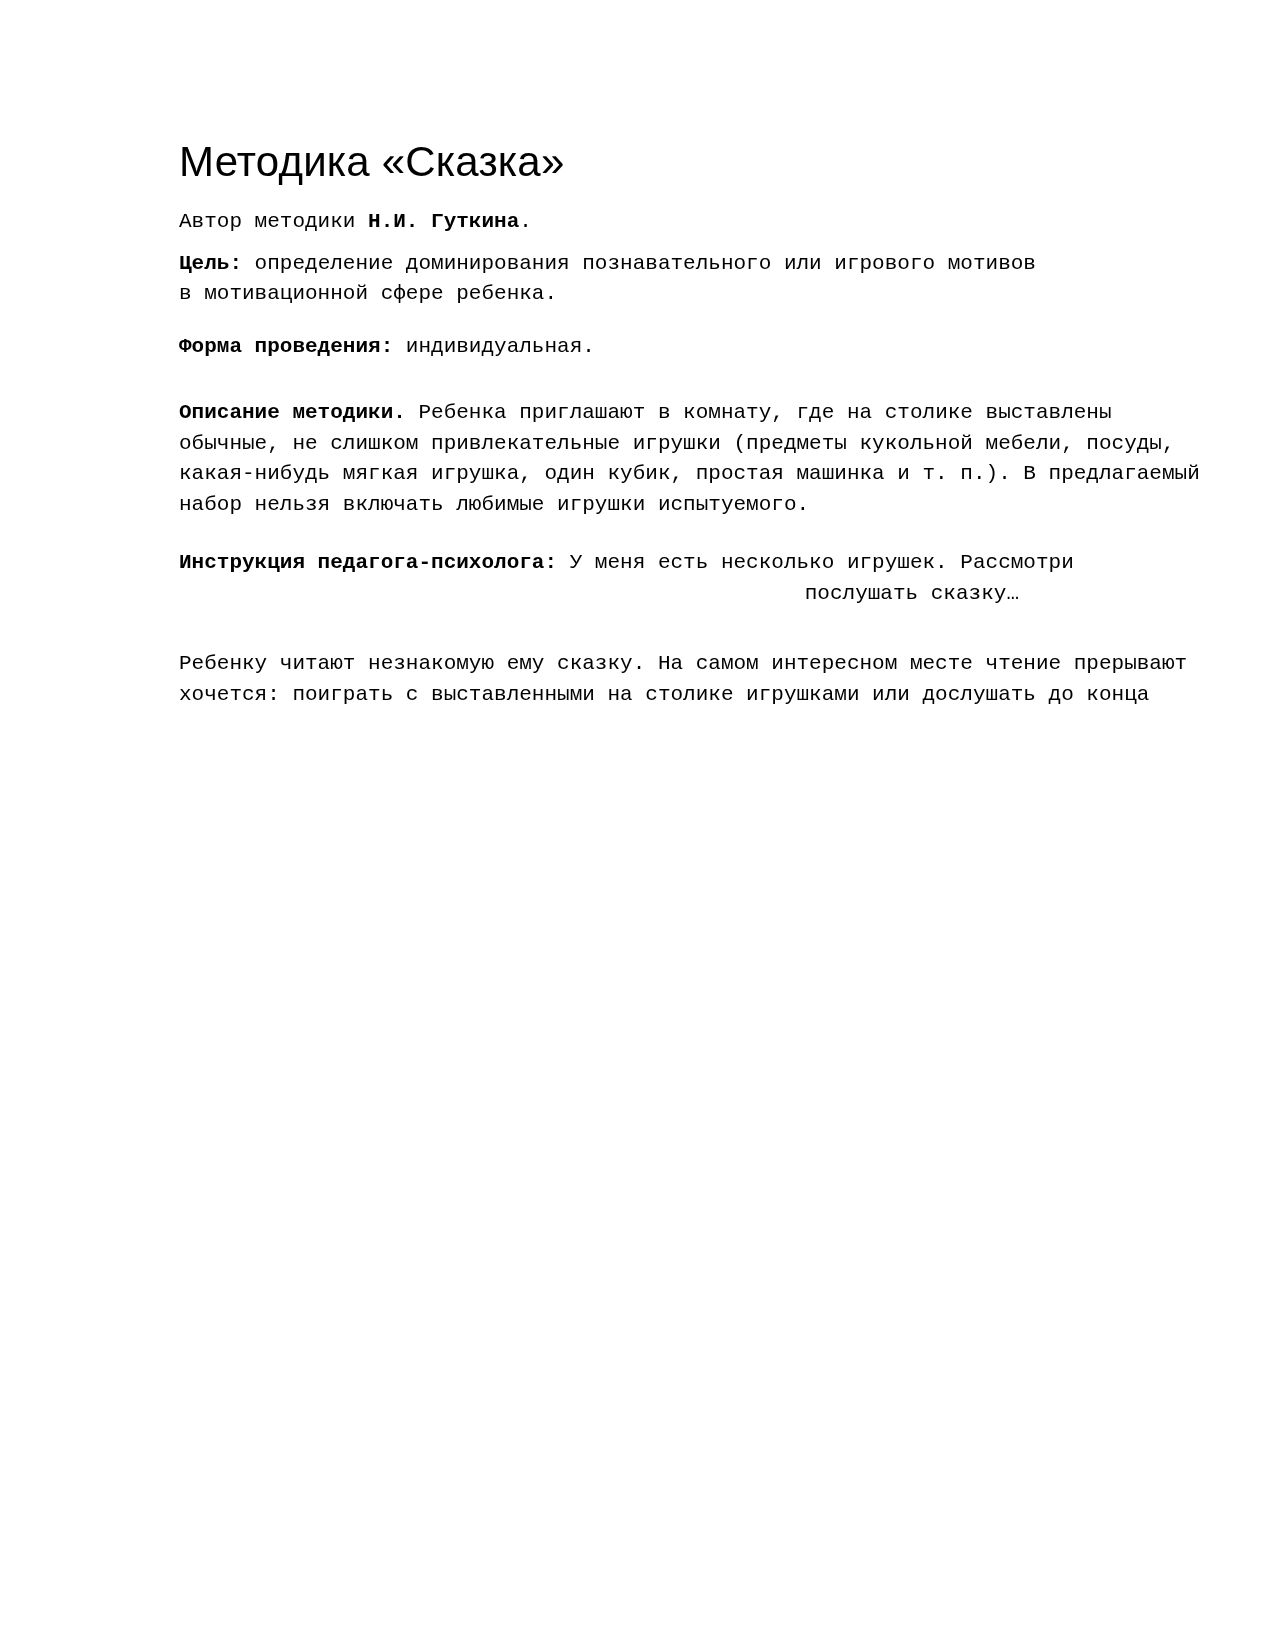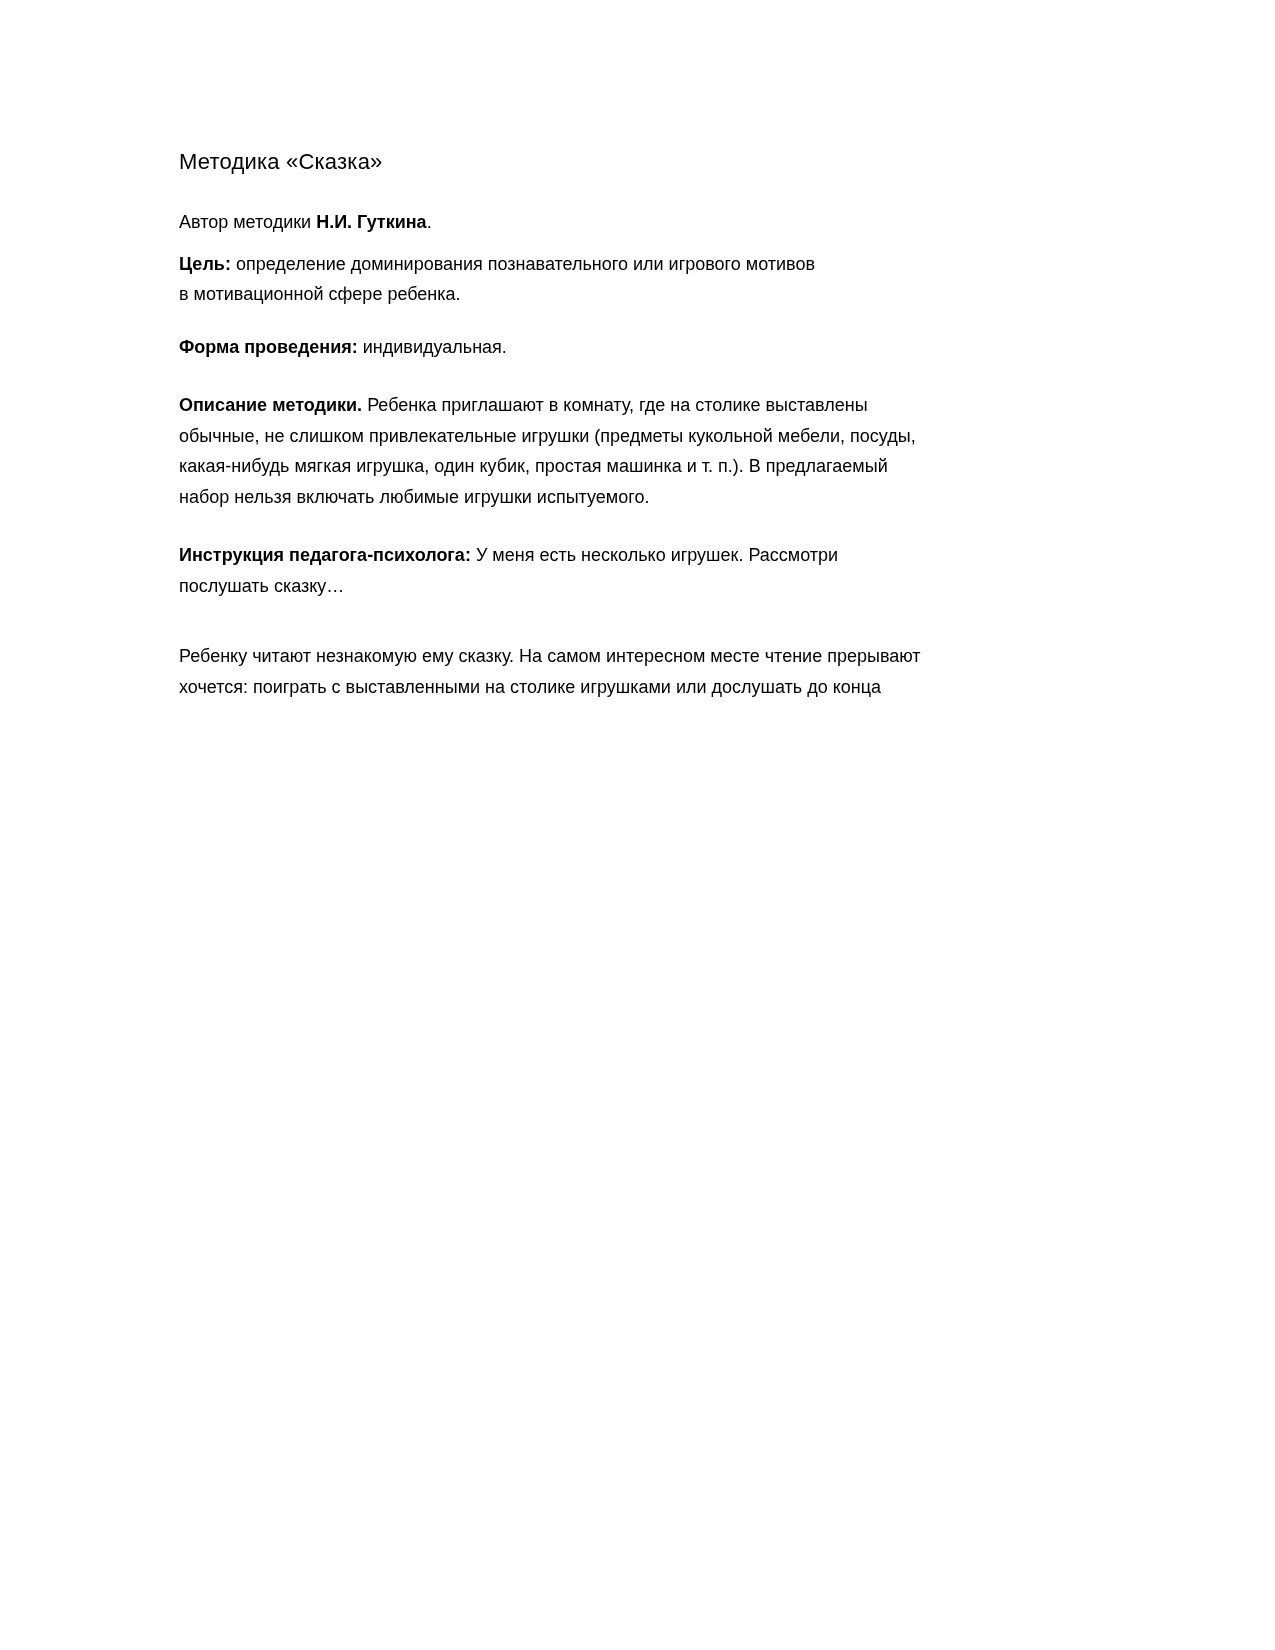--- a/index.html
+++ b/index.html
@@ -15,40 +15,40 @@
       color: #000000;
     }
     .page {
       position: absolute;
       left: 179px;
       top: 140px;
       width: 840px;
     }
     .title {
       font-family: "Liberation Sans", sans-serif;
-      font-size: 22px;
+      font-size: 42px;
       font-weight: normal;
       margin: 0;
       line-height: 44px;
       letter-spacing: 0.2px;
     }
     .para {
-      font-family: Liberation Sans, sans-serif;
-      font-size: 18px;
+      font-family: Liberation Mono, monospace;
+      font-size: 21px;
       line-height: 30.5px;
       margin: 0;
     }
     .line { display: block; white-space: nowrap; }
     .b { font-weight: bold; }
     .i { font-style: italic; }
     .p-author { margin-top: 23px; }
     .p-goal { margin-top: 11px; }
     .p-form { margin-top: 22px; }
-    .p-desc { margin-top: 28px; }
-    .p-instr { margin-top: 28px; }
+    .p-desc { margin-top: 36px; }
+    .p-instr { margin-top: 28px; text-align: right; }
     .p-proc { margin-top: 40px; }
   </style>
 </head>
 <body>
 
 <div class="page">
 
   <h1 class="title">Методика «Сказка»</h1>
 
   <p class="para p-author">

